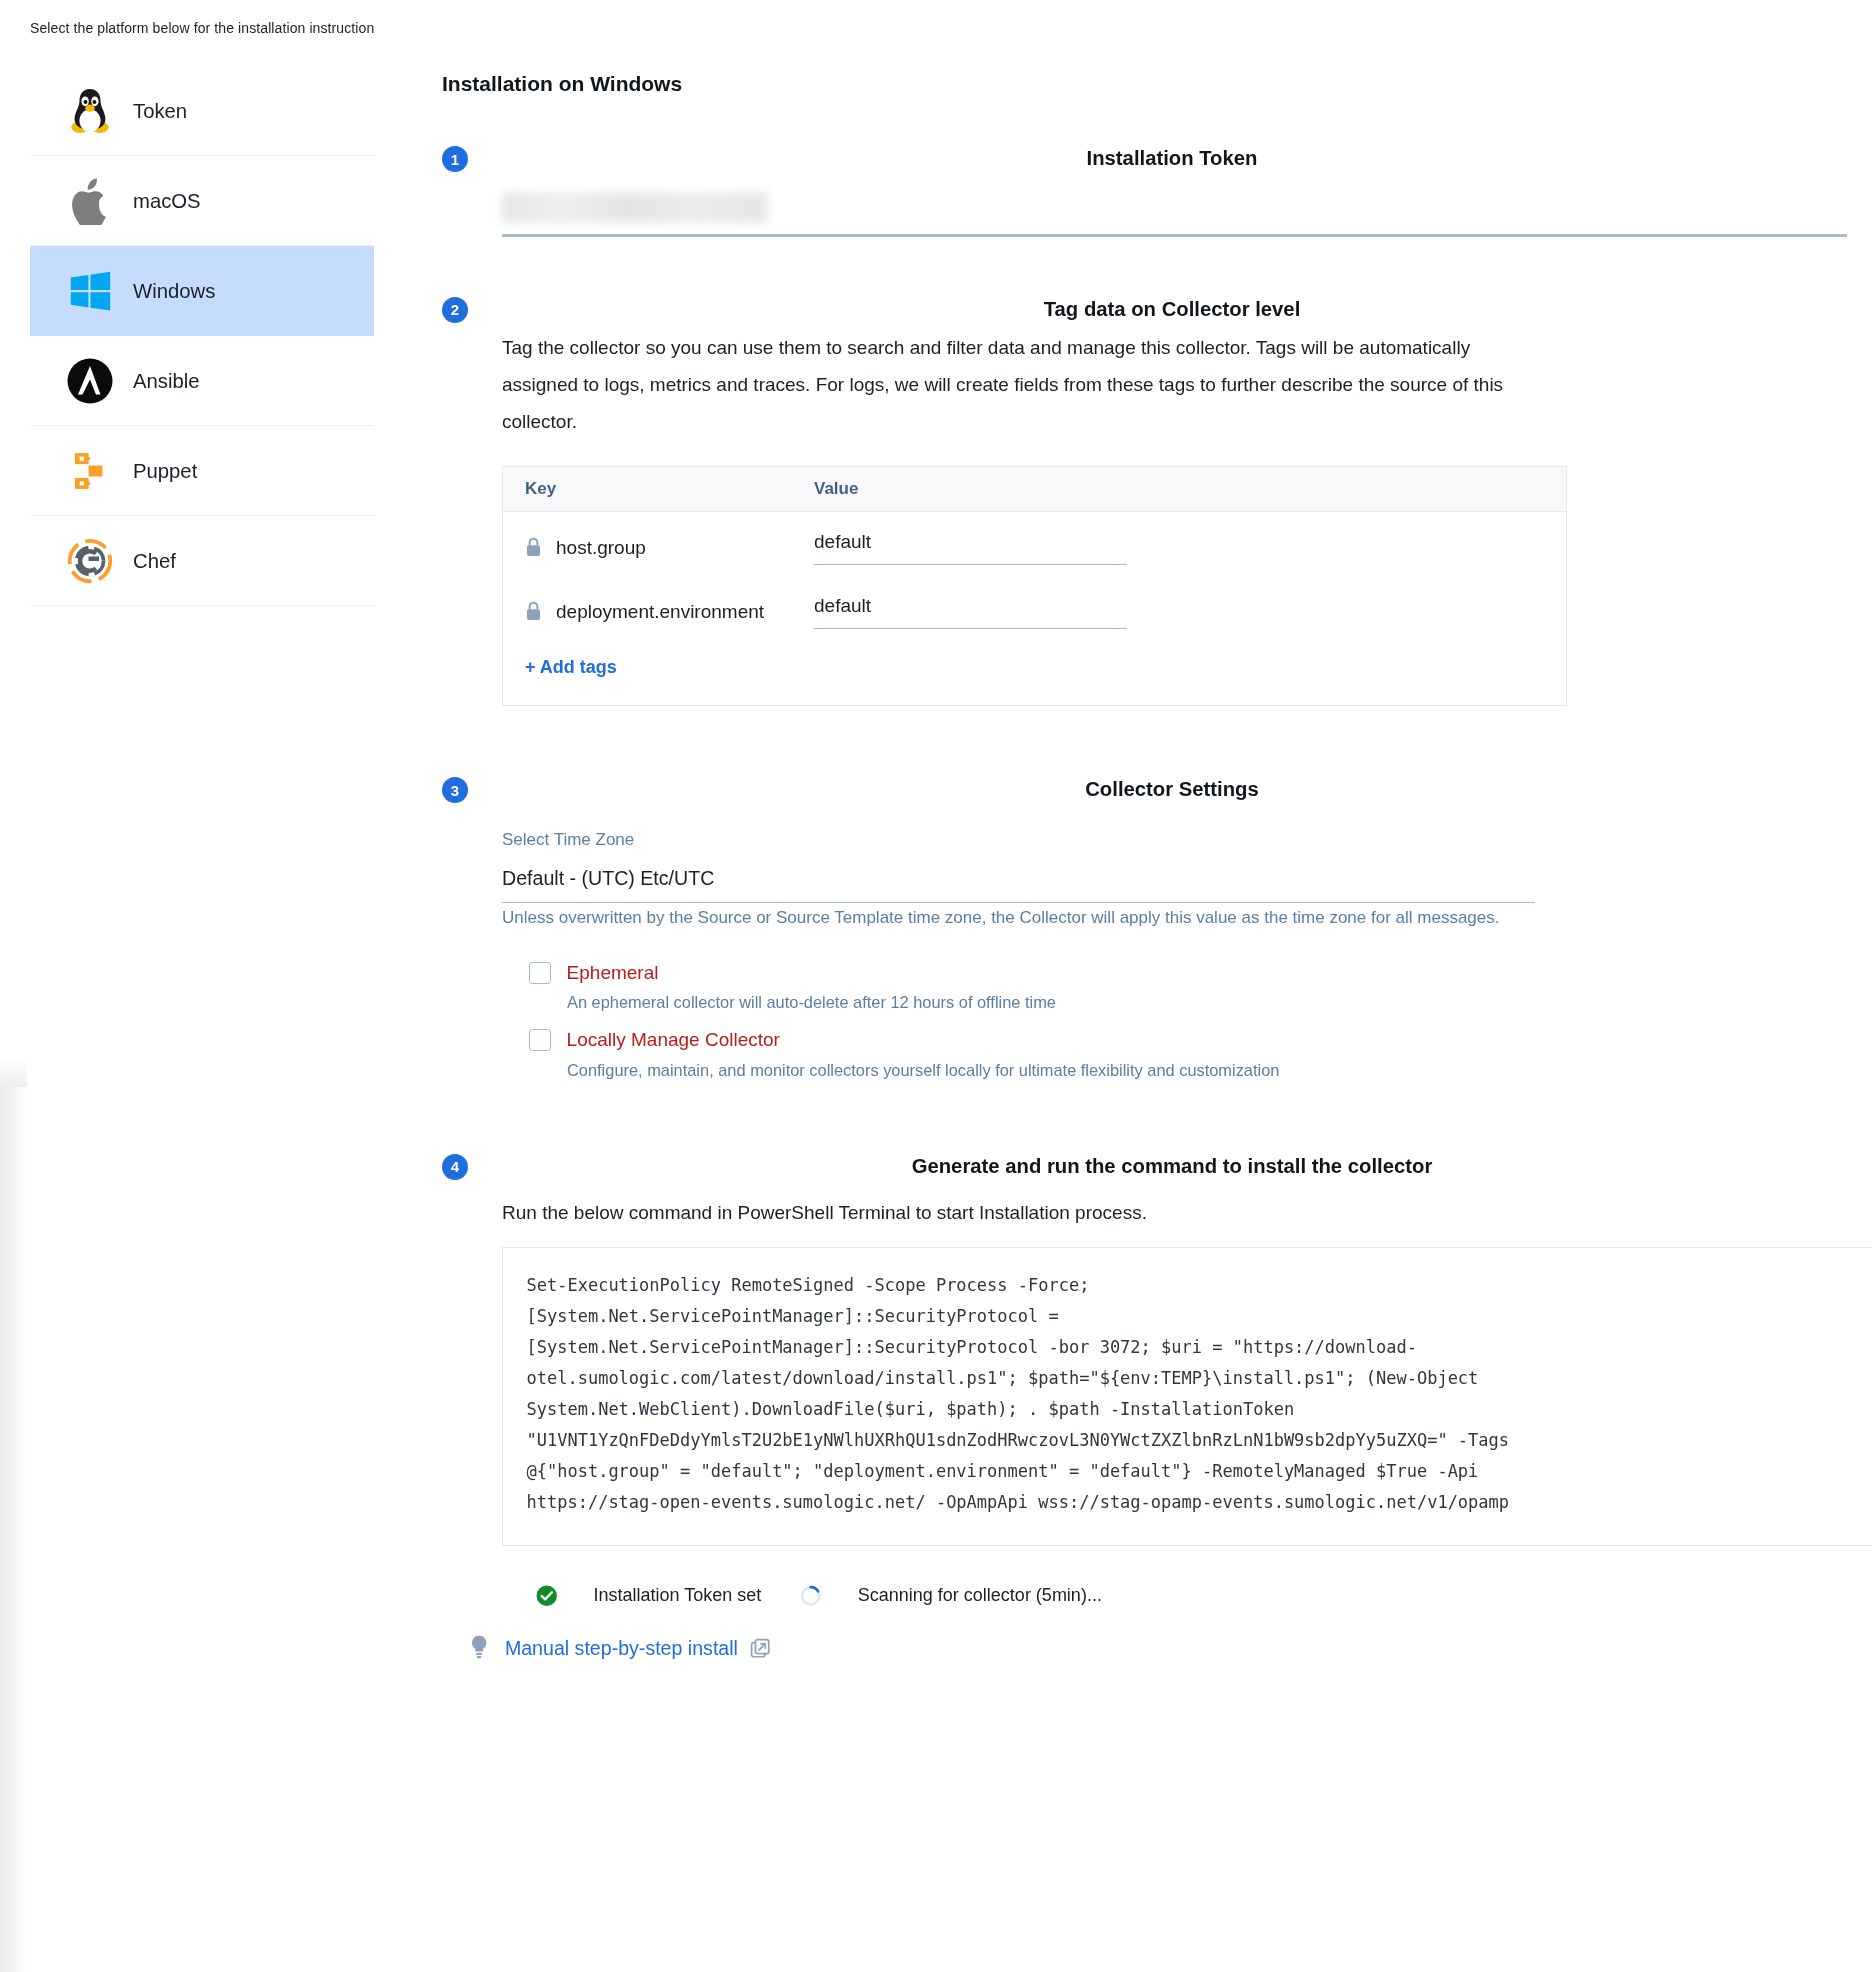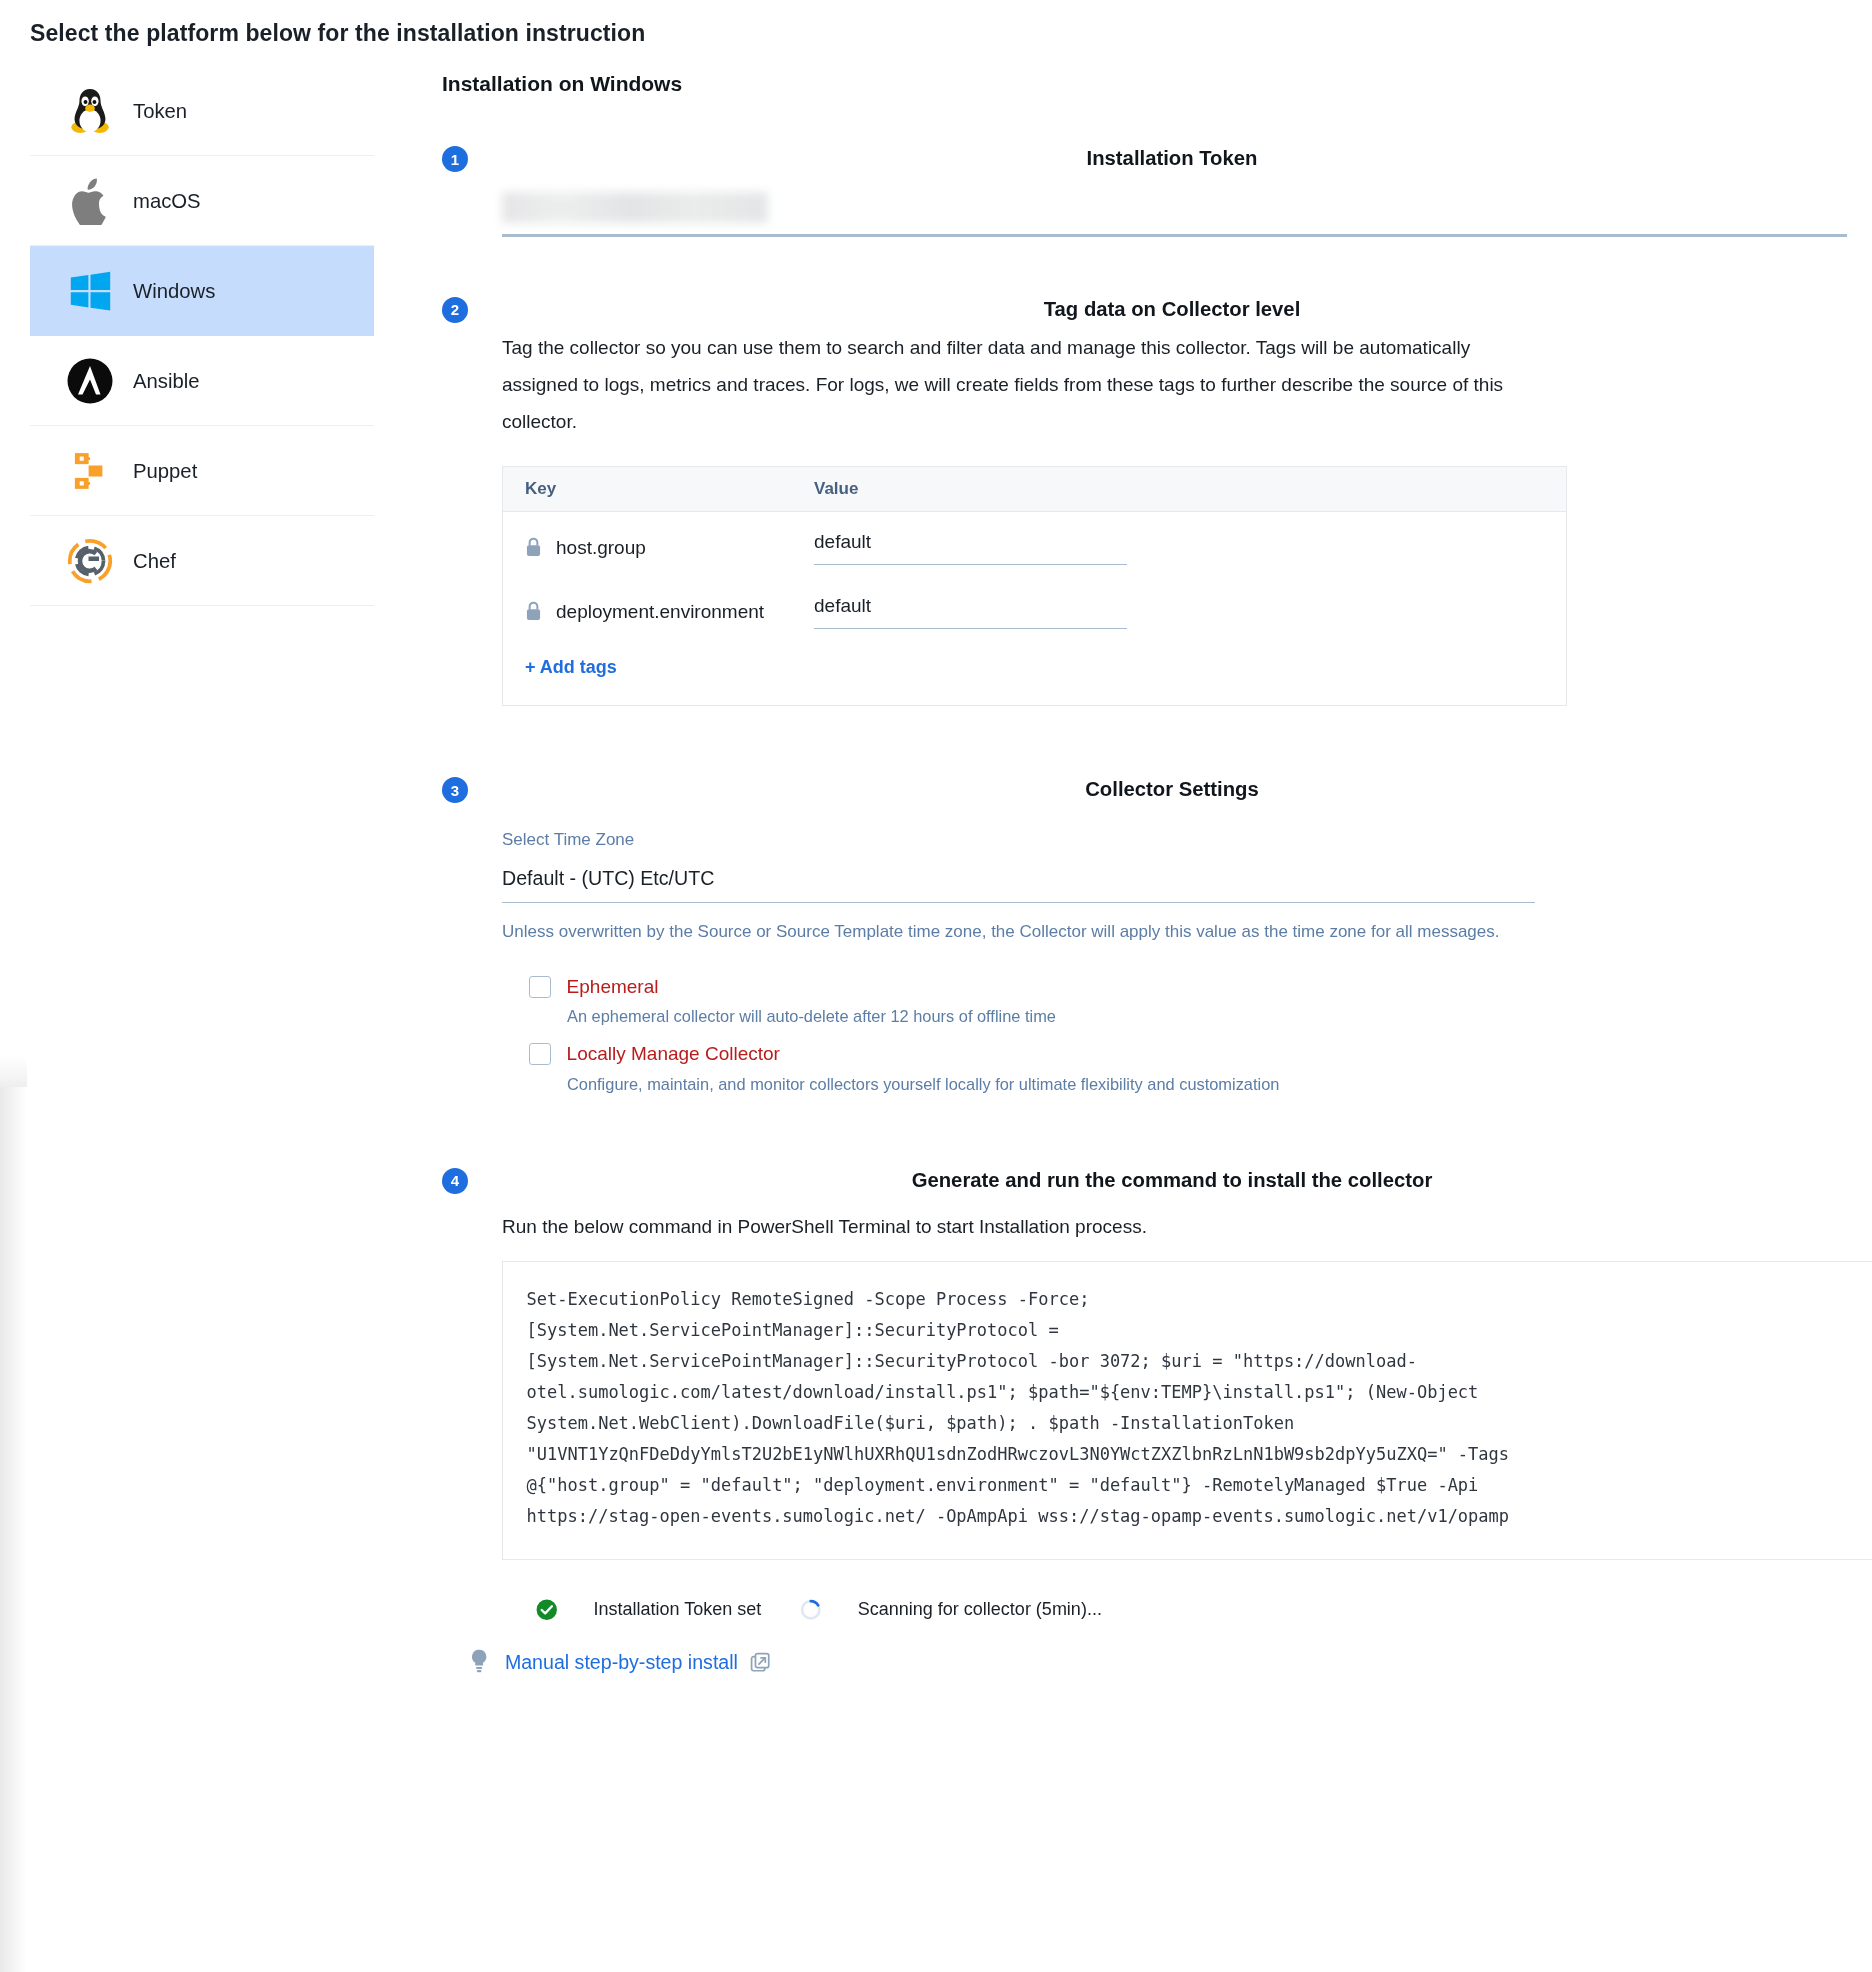--- a/index.html
+++ b/index.html
@@ -28,24 +28,23 @@
     width: 26.6px; height: 34px;
     background: linear-gradient(to bottom, #ffffff 0%, #f4f4f5 70%, #ededee 100%);
     border-top-right-radius: 14px;
     pointer-events: none;
   }
 
   
   .intro {
     position: absolute;
     left: 30px; top: 20.3px;
-    font-size: 23px;
+    font-size: 14px;
     color: #1a2027;
     letter-spacing: 0.1px;
-    font-weight: bold;
   }
 
   
   .platform-list {
     position: absolute;
     left: 30px; top: 66px;
     width: 344px;
   }
   .platform-item {
     position: relative;
@@ -204,21 +203,21 @@
   .tz-select {
     margin-top: 17px;
     width: 1033px;
     font-size: 19.6px;
     color: #1a2027;
     padding-bottom: 12.5px;
     border-bottom: 1.6px solid #a9bccf;
     cursor: pointer;
   }
   .tz-help {
-    margin-top: 16px;
+    margin-top: 2px;
     font-size: 17px;
     line-height: 26.6px;
     color: #5b7da6;
     max-width: 1033px;
   }
 
   .check-block { margin-top: 30px; padding-left: 27px; }
   .check-row { display: flex; align-items: center; }
   .checkbox {
     width: 22px; height: 22px;

